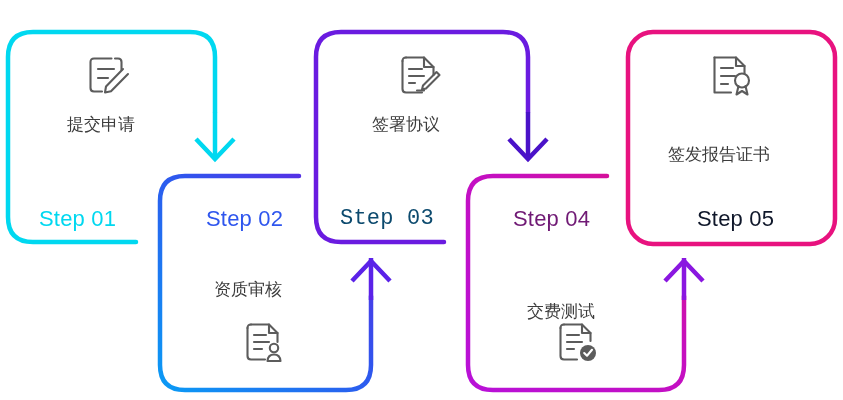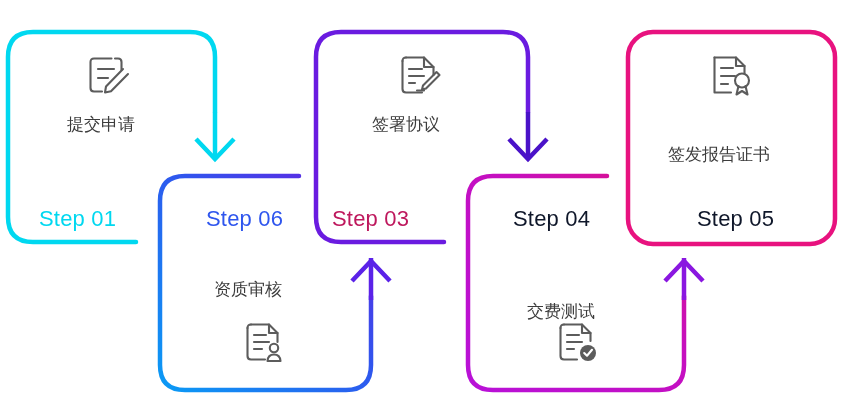--- a/index.html
+++ b/index.html
@@ -138,25 +138,25 @@
       <line x1="9" y1="21" x2="23" y2="21"></line>
       <line x1="9" y1="29" x2="16" y2="29"></line>
       <circle cx="30" cy="25.5" r="7"></circle>
       <path d="M 26.5,31 L 24.5,39.5 L 30,36 L 35.5,39.5 L 33.5,31"></path>
     </g>
   </svg>
 
   <div class="title-label" style="left:67px;top:113px;">提交申请</div>
   <div class="step-label" style="left:39px;top:206px;color:#00D8F0;">Step 01</div>
 
-  <div class="step-label" style="left:206px;top:206px;color:#2F56EE;">Step 06</div>
+  <div class="step-label" style="left:206px;top:206px;color:#2F56EE;">Step 02</div>
   <div class="title-label" style="left:372px;top:113px;">签署协议</div>
 
   <div class="title-label" style="left:214px;top:278px;">资质审核</div>
-  <div class="step-label" style="left:332px;top:206px;color:#be185d;">Step 03</div>
+  <div class="step-label" style="left:340px;top:206px;color:#0c4a6e;font-family:Liberation Mono, monospace;">Step 03</div>
 
-  <div class="step-label" style="left:513px;top:206px;color:#0f172a;">Step 04</div>
+  <div class="step-label" style="left:513px;top:206px;color:#701a75;">Step 04</div>
   <div class="title-label" style="left:527px;top:278px;margin-top:22px;">交费测试</div>
 
   <div class="title-label" style="left:668px;top:113px;margin-top:30px;">签发报告证书</div>
   <div class="step-label" style="left:697px;top:206px;color:#0f172a;">Step 05</div>
 
 </div>
 
 </body></html>

